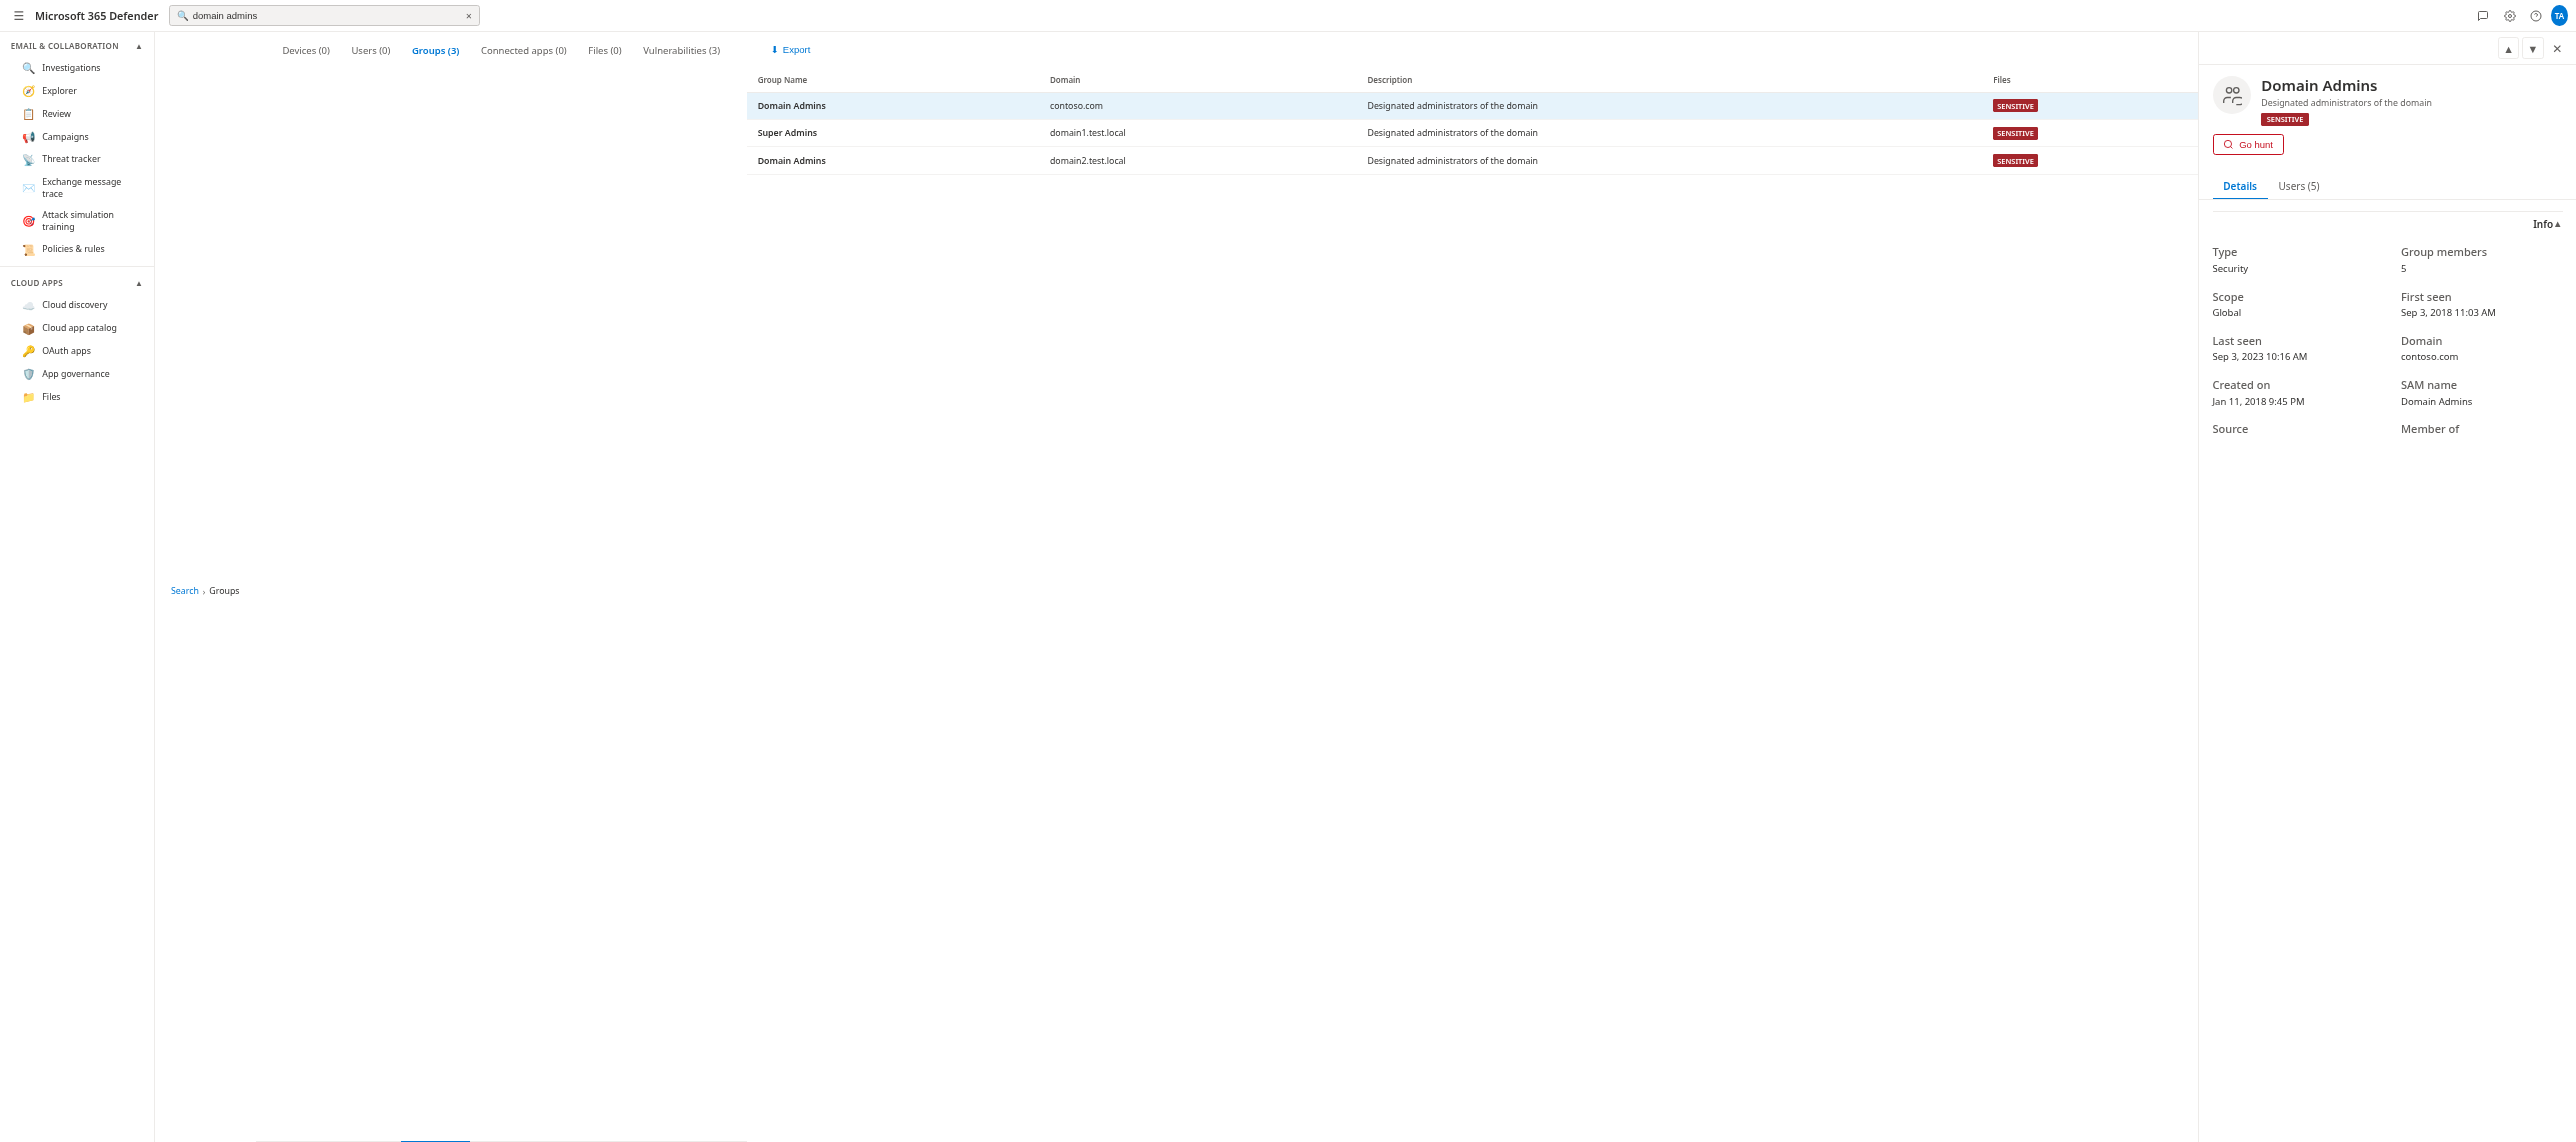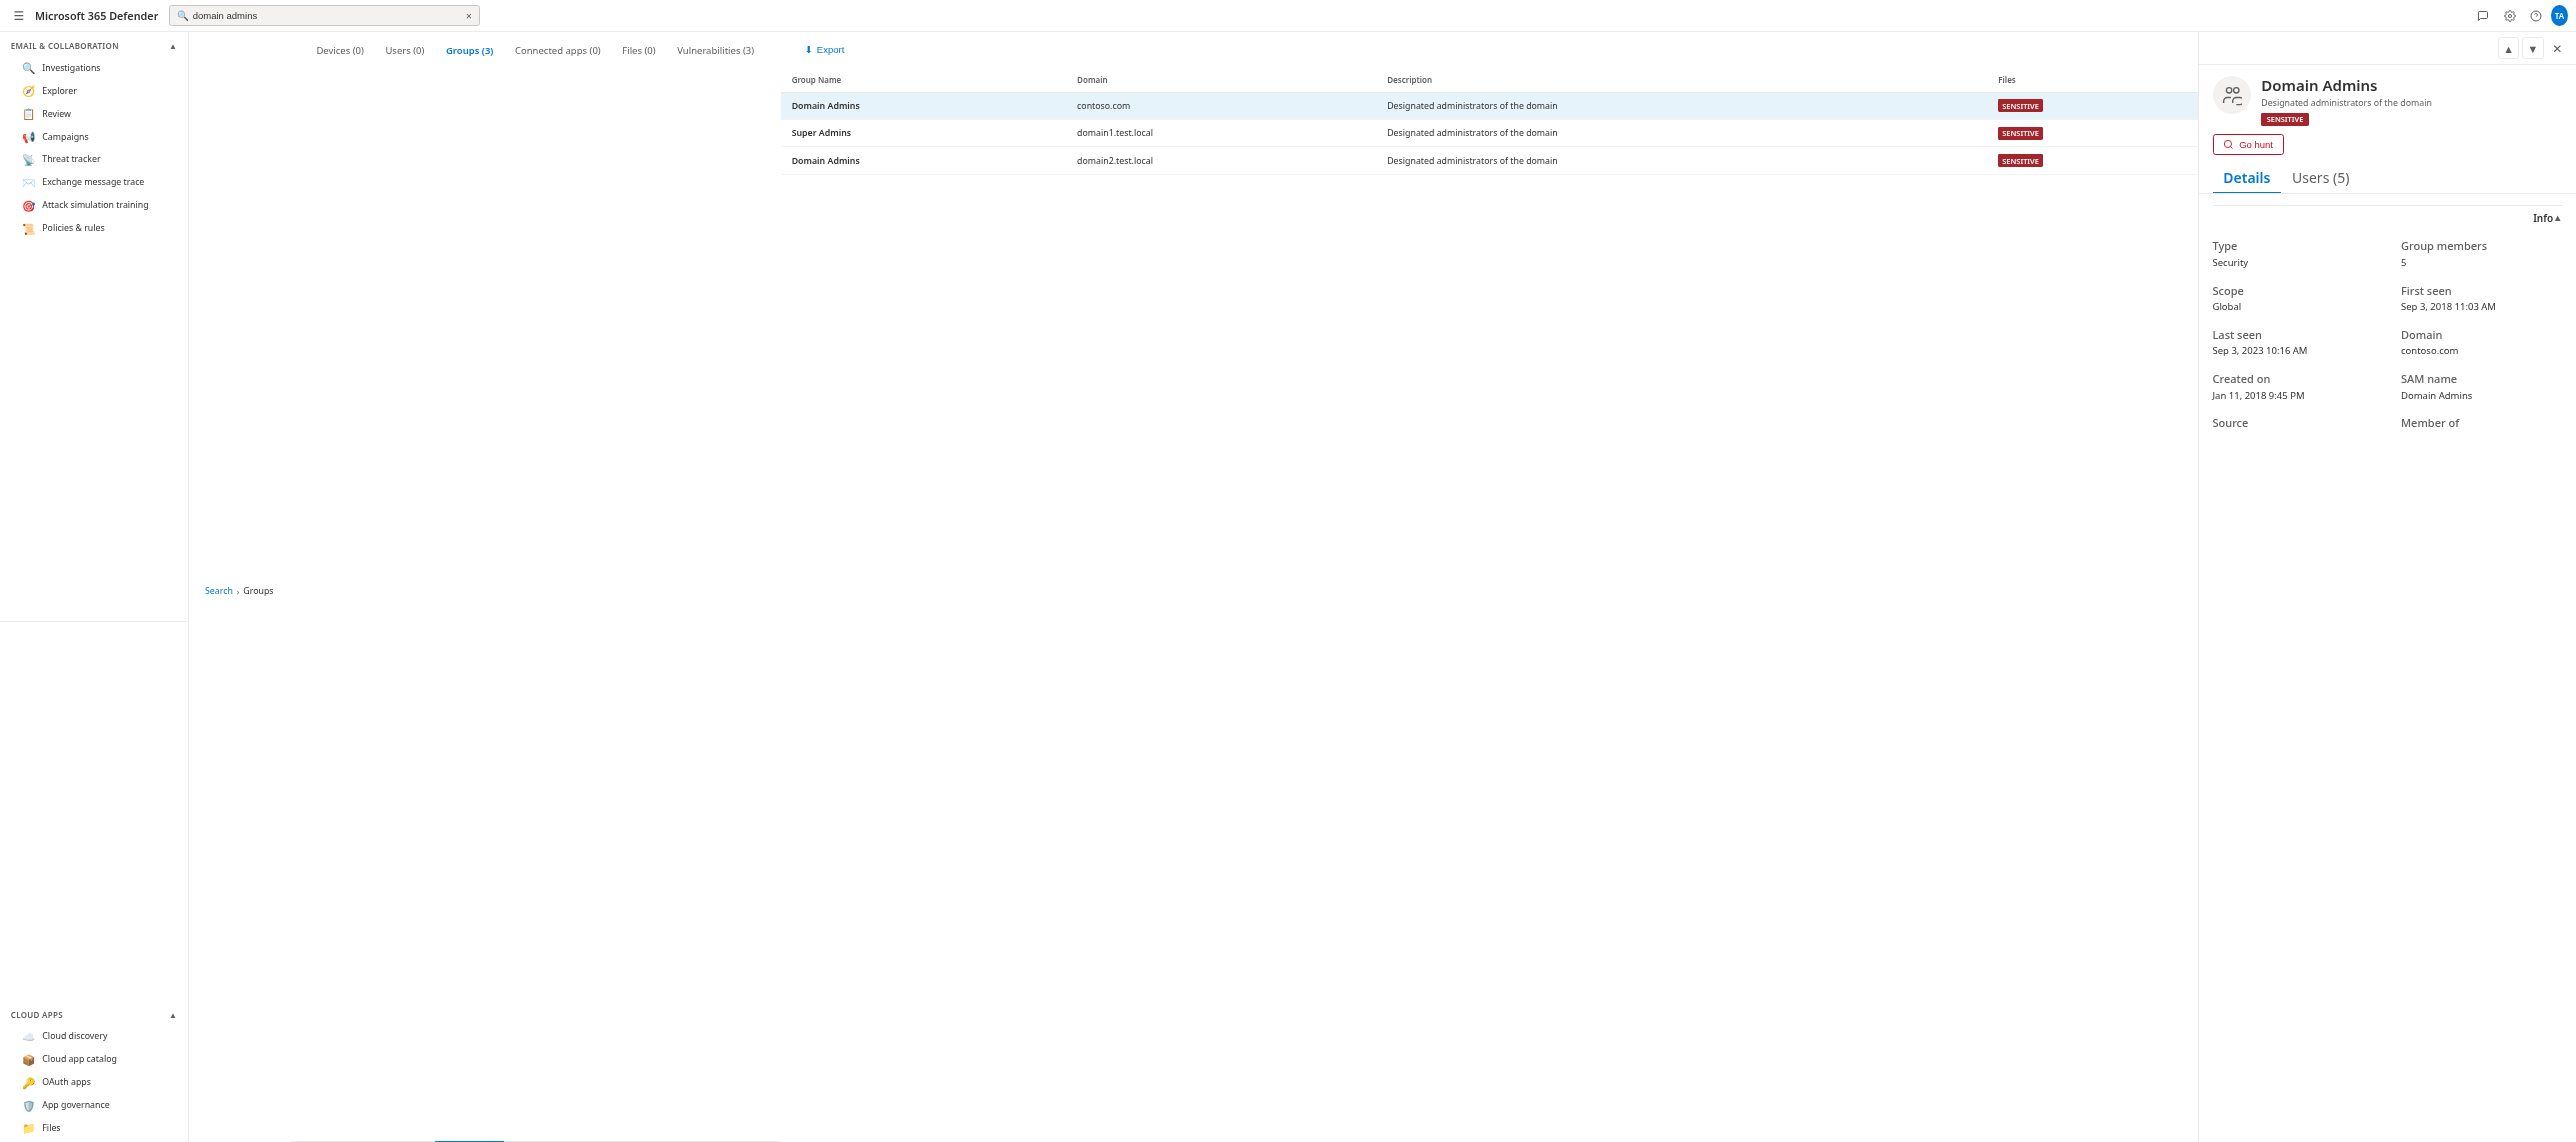--- a/index.html
+++ b/index.html
@@ -14,21 +14,21 @@
     .topbar-search-icon { color: #605e5c; font-size: 9.5px; }
     .topbar-search-clear { color: #605e5c; font-size: 8px; cursor: pointer; }
     .topbar-right { margin-left: auto; display: flex; align-items: center; gap: 2.7px; }
     .topbar-icon-btn { width: 24px; height: 24px; display: flex; align-items: center; justify-content: center; border-radius: 2.7px; cursor: pointer; color: #605e5c; font-size: 10.8px; }
     .avatar { width: 17px; height: 21.6px; border-radius: 50%; background: #0078d4; color: #fff; display: flex; align-items: center; justify-content: center; font-size: 8px; font-weight: 600; cursor: pointer; }
 
     
     .main-layout { display: flex; flex: 1; overflow: hidden; }
 
     
-    .sidebar { width: 189px; background: #fff; border-right: 0.7px solid #edebe9; overflow-y: auto; flex-shrink: 0; display: flex; flex-direction: column; justify-content: space-between; }
+    .sidebar { width: 155px; background: #fff; border-right: 0.7px solid #edebe9; overflow-y: auto; flex-shrink: 0; display: flex; flex-direction: column; }
     .sidebar-section { padding: 2.7px 0; }
     .sidebar-item-icon { width: 13.5px; height: 13.5px; display: flex; align-items: center; justify-content: center; font-size: 10.8px; flex-shrink: 0; }
     .sidebar-item-label { flex: 1; }
     .sidebar-group { padding: 5.4px 10.8px; font-size: 8px; font-weight: 600; color: #605e5c; text-transform: uppercase; letter-spacing: 0.3px; display: flex; align-items: center; justify-content: space-between; cursor: pointer; }
     .sidebar-sub-item { display: flex; align-items: center; padding: 4.7px 10.8px 4.7px 20px; cursor: pointer; color: #323130; font-size: 8.8px; gap: 6.8px; border-left: 2px solid transparent; }
     .sidebar-divider { height: 0.7px; background: #edebe9; margin: 2.7px 0; }
 
     
     .content { flex: 1; overflow: hidden; display: flex; flex-direction: row; background: #fff; }
 
@@ -66,21 +66,21 @@
     .panel-icon { width: 38px; height: 38px; border-radius: 50%; background: #f3f2f1; display: flex; align-items: center; justify-content: center; font-size: 19px; color: #605e5c; flex-shrink: 0; }
     .panel-title-info { flex: 1; }
     .panel-title { font-size: 15px; font-weight: 600; color: #323130; line-height: 1.2; }
     .panel-subtitle { font-size: 8.8px; color: #605e5c; margin-top: 2.7px; }
     .panel-badge { display: inline-block; background: #a4262c; color: #fff; font-size: 7.4px; font-weight: 600; padding: 1.4px 5.4px; border-radius: 1.4px; margin-top: 4px; }
     .panel-actions { padding: 0 13.5px 8px; }
     .go-hunt-btn { display: flex; align-items: center; gap: 5.4px; padding: 4px 9.5px; border: 1.4px solid #c50f1f; border-radius: 2.7px; background: transparent; cursor: pointer; color: #c50f1f; font-size: 9.5px; font-weight: 500; }
 
     
     .panel-tabs { display: flex; padding: 0 13.5px; border-bottom: 0.7px solid #edebe9; gap: 0; }
-    .panel-tab { padding: 5.4px 10.8px; cursor: pointer; font-size: 14px; color: #605e5c; border-bottom: 1.4px solid transparent; margin-bottom: -0.7px; }
+    .panel-tab { padding: 5.4px 10.8px; cursor: pointer; font-size: 10px; color: #605e5c; border-bottom: 1.4px solid transparent; margin-bottom: -0.7px; margin-top: 11px; }
     .panel-tab.active { color: #0078d4; border-bottom-color: #0078d4; font-weight: 600; }
 
     
     .panel-body { padding: 10.8px 13.5px; flex: 1; }
     .panel-section { margin-bottom: 10.8px; }
     .panel-section-header { display: flex; align-items: center; justify-content: flex-end; padding: 5.4px 0; cursor: pointer; border-top: 0.7px solid #edebe9; }
     .panel-section-title { font-size: 10px; font-weight: 600; color: #323130; }
     .panel-section-chevron { font-size: 9.5px; color: #605e5c; }
     .info-grid { display: grid; grid-template-columns: 1fr 1fr; gap: 13.5px 27px; padding: 8px 0; }
     .info-item { }

